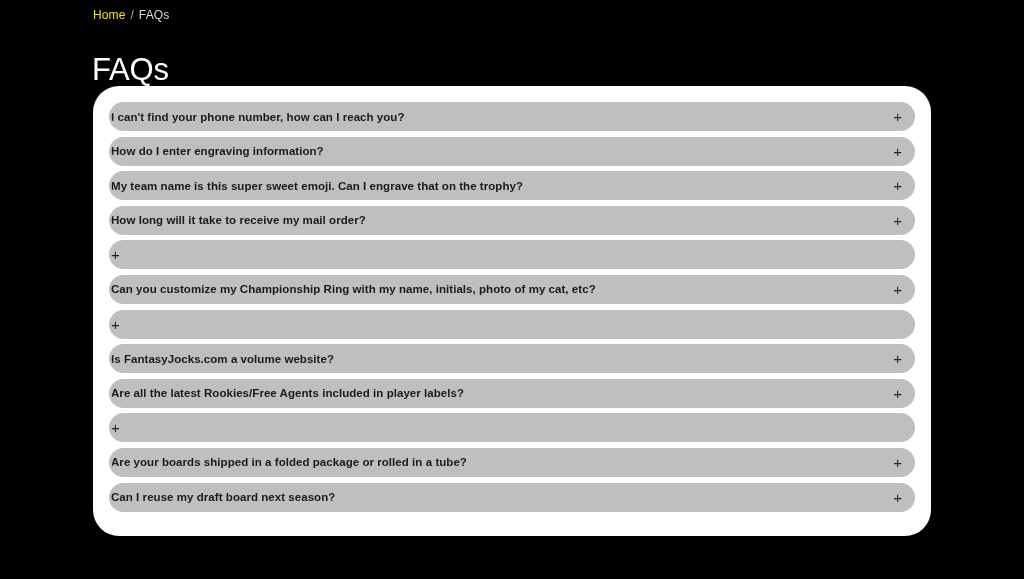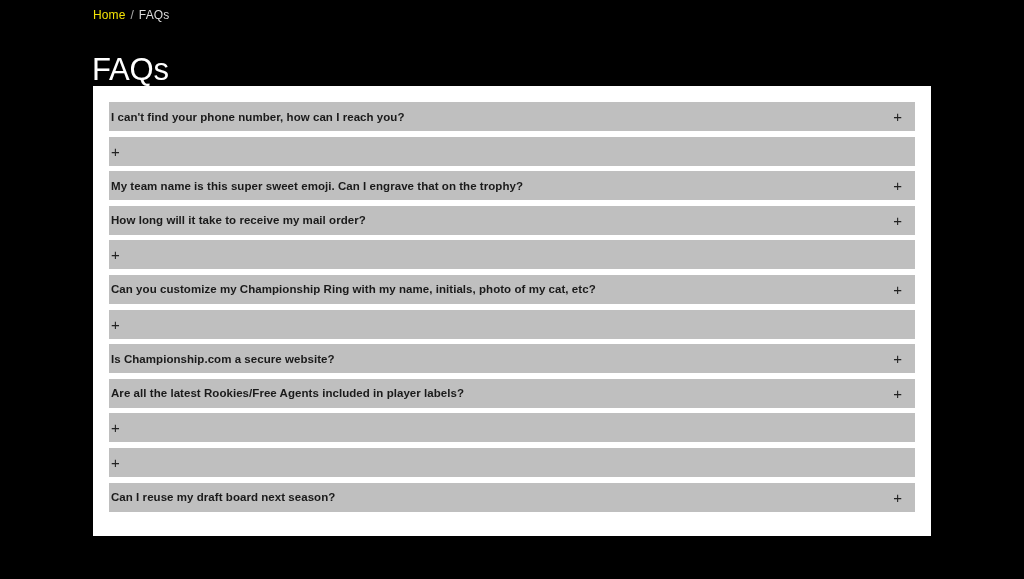--- a/index.html
+++ b/index.html
@@ -1,15 +1,15 @@
 <!DOCTYPE html>
 <html><head>
 <meta charset="utf-8">
 <style>
-  * { box-sizing: border-box; }
+  * { box-sizing: border-box; border-radius: 26px; }
   html, body {
     margin: 0;
     padding: 0;
     width: 1024px;
     height: 579px;
     background: #000000;
     font-family: "Liberation Sans", sans-serif;
     overflow: hidden;
   }
   .page {
@@ -106,20 +106,21 @@
 
   <section class="faq-card">
     <div class="faq-list">
 
       <div class="faq-item">
         <span class="faq-q">I can't find your phone number, how can I reach you?</span>
         <span class="faq-toggle">+</span>
       </div>
 
       <div class="faq-item">
+        <span class="faq-q">How do I enter engraving information?</span>
         <span class="faq-toggle">+</span>
       </div>
 
       <div class="faq-item">
         <span class="faq-q">My team name is this super sweet emoji. Can I engrave that on the trophy?</span>
         <span class="faq-toggle">+</span>
       </div>
 
       <div class="faq-item">
         <span class="faq-q">How long will it take to receive my mail order?</span>
@@ -133,34 +134,35 @@
       <div class="faq-item">
         <span class="faq-q">Can you customize my Championship Ring with my name, initials, photo of my cat, etc?</span>
         <span class="faq-toggle">+</span>
       </div>
 
       <div class="faq-item">
         <span class="faq-toggle">+</span>
       </div>
 
       <div class="faq-item">
-        <span class="faq-q">Is Championship.com a secure website?</span>
+        <span class="faq-q">Is FantasyJocks.com a volume website?</span>
         <span class="faq-toggle">+</span>
       </div>
 
       <div class="faq-item">
         <span class="faq-q">Are all the latest Rookies/Free Agents included in player labels?</span>
         <span class="faq-toggle">+</span>
       </div>
 
       <div class="faq-item">
         <span class="faq-toggle">+</span>
       </div>
 
       <div class="faq-item">
+        <span class="faq-q">Are your boards shipped in a folded package or rolled in a tube?</span>
         <span class="faq-toggle">+</span>
       </div>
 
       <div class="faq-item">
         <span class="faq-q">Can I reuse my draft board next season?</span>
         <span class="faq-toggle">+</span>
       </div>
 
     </div>
   </section>

